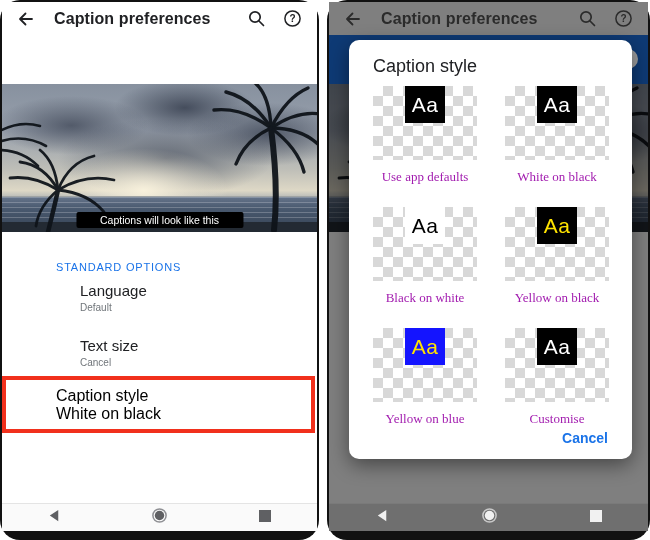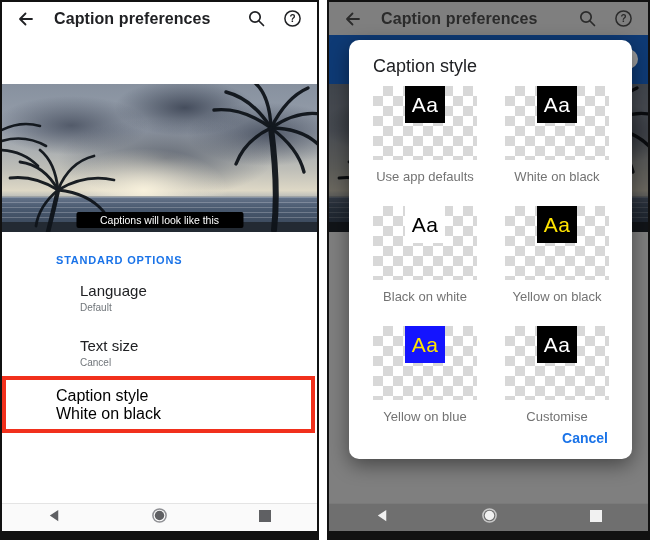--- a/index.html
+++ b/index.html
@@ -1,20 +1,20 @@
 <!DOCTYPE html>
 <html><head>
 <meta charset="utf-8">
 <style>
   * { margin:0; padding:0; box-sizing:border-box; }
   html,body { width:650px; height:540px; background:#ffffff; font-family:"Liberation Sans", sans-serif; overflow:hidden; }
   .stage { position:relative; width:650px; height:540px; background:#ffffff; }
 
   
-  .phone { position:absolute; top:0; height:540px; background:#111111; }
+  .phone { position:absolute; top:0; height:540px; background:#111111;border-radius:20px; }
   .phone-left  { left:0;   width:319px; }
   .phone-right { left:327px; width:323px; }
   .screen { position:absolute; left:2px; top:2px; bottom:9px; background:#ffffff; overflow:hidden; }
   .phone-left  .screen { width:315px; }
   .phone-right .screen { width:319px; }
 
   
   .topbar { position:absolute; left:0; right:0; top:0; height:33px; background:#ffffff; display:flex; align-items:center; }
   .topbar .back { margin-left:12px; width:22px; height:22px; display:flex; align-items:center; justify-content:center; }
   .topbar .ttl { margin-left:18px; font-size:16px; font-weight:700; color:#202124; letter-spacing:.1px; }
@@ -49,21 +49,21 @@
     border-top:1px solid rgba(240,236,220,.55);
   }
   .shore { position:absolute; left:0; right:0; top:138px; height:10px; background:#232a33; }
   .palms { position:absolute; inset:0; }
   .cap-chip { position:absolute; left:50%; transform:translateX(-50%); top:128px; background:#000000; color:#ffffff; font-size:10.5px; padding:2px 24px; white-space:nowrap; border-radius:2px; }
   .photo-dim { filter:brightness(.48); }
 
   
   .body { position:absolute; left:0; right:0; top:230px; bottom:28px; background:#ffffff; }
   .body-dim { background:#7f7f7f; }
-  .sect { position:absolute; left:54px; top:22px; font-size:11px; font-weight:700; letter-spacing:.8px; color:#1a73e8; }
+  .sect { position:absolute; left:54px; top:29px; font-size:11px; font-weight:400; letter-spacing:.8px; color:#1a73e8; }
   .item { position:absolute; left:0; right:0; padding-left:78px; }
   .item .t { font-size:15px; color:#202124; }
   .item .v { font-size:10px; color:#70757a; margin-top:3px; }
   .i1 { top:50px; } .i2 { top:105px; }
   .hl-box { position:absolute; left:0; right:2px; top:144px; height:57px; border:4px solid #f1301c; display:flex; flex-direction:column; justify-content:center; }
   .hl-box .item-in { padding-left:50px; }
 
   
   .nav { position:absolute; left:0; right:0; bottom:0; height:28px; background:#fafafa; border-top:1px solid #e4e4e4; display:flex; align-items:center; justify-content:space-around; }
   .nav-dim { background:#6f6f6f; border-top:1px solid #7a7a7a; }
@@ -74,21 +74,21 @@
   .dialog .dttl { position:absolute; left:24px; top:16px; font-size:18px; font-weight:500; color:#202124; }
   .grid { position:absolute; left:24px; top:46px; width:236px; display:grid; grid-template-columns:104px 104px; column-gap:28px; row-gap:22px; }
   .cell { display:flex; flex-direction:column; align-items:center; }
   .tile { width:104px; height:74px; display:flex; align-items:flex-start; justify-content:center;
     background-color:#ffffff;
     background-image:
       linear-gradient(45deg,#d8d8d8 25%,transparent 25%,transparent 75%,#d8d8d8 75%),
       linear-gradient(45deg,#d8d8d8 25%,transparent 25%,transparent 75%,#d8d8d8 75%);
     background-size:20px 20px; background-position:0 0,10px 10px; }
   .aa { width:40px; height:37px; display:flex; align-items:center; justify-content:center; font-size:21px; font-weight:500; letter-spacing:.5px; }
-  .cell .cl { margin-top:9px; font-size:13px; color:#737373; }
+  .cell .cl { margin-top:9px; font-size:13px; color:#a21caf;font-family:Liberation Serif, serif; }
   .cancel { position:absolute; right:24px; bottom:13px; color:#1a73e8; font-size:14px; font-weight:700; cursor:pointer; }
 </style>
 </head>
 <body>
 
 <div class="stage">
 
   <div class="phone phone-left">
     <div class="screen">
 

